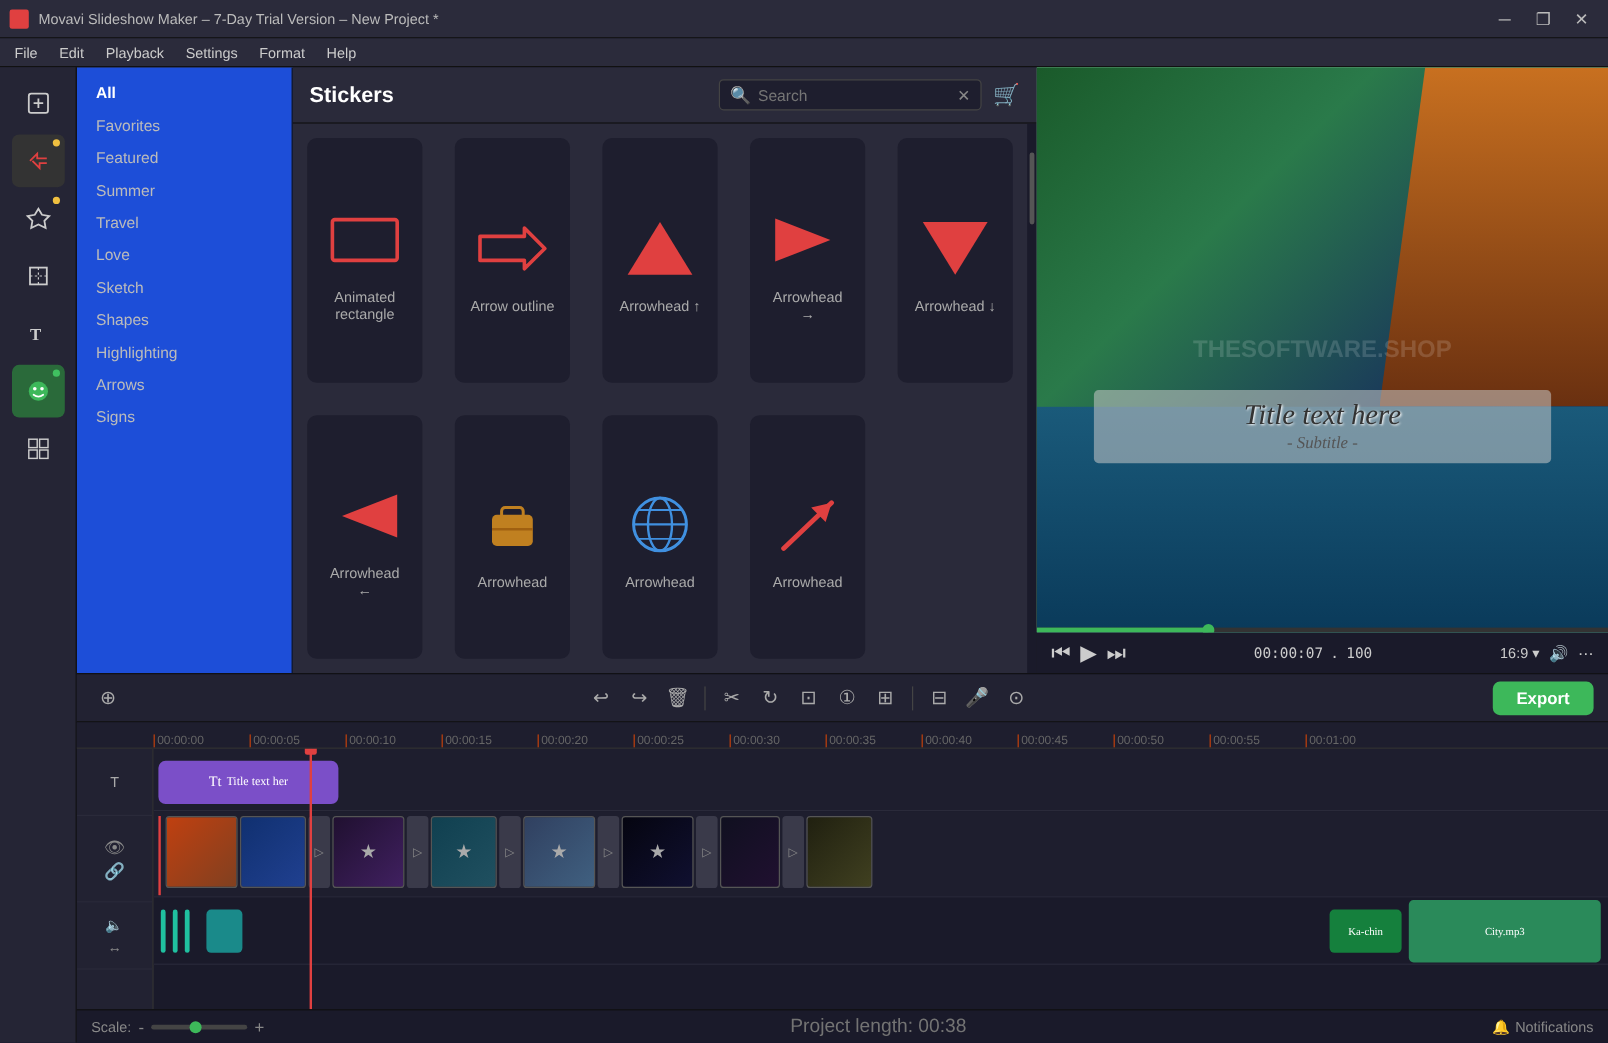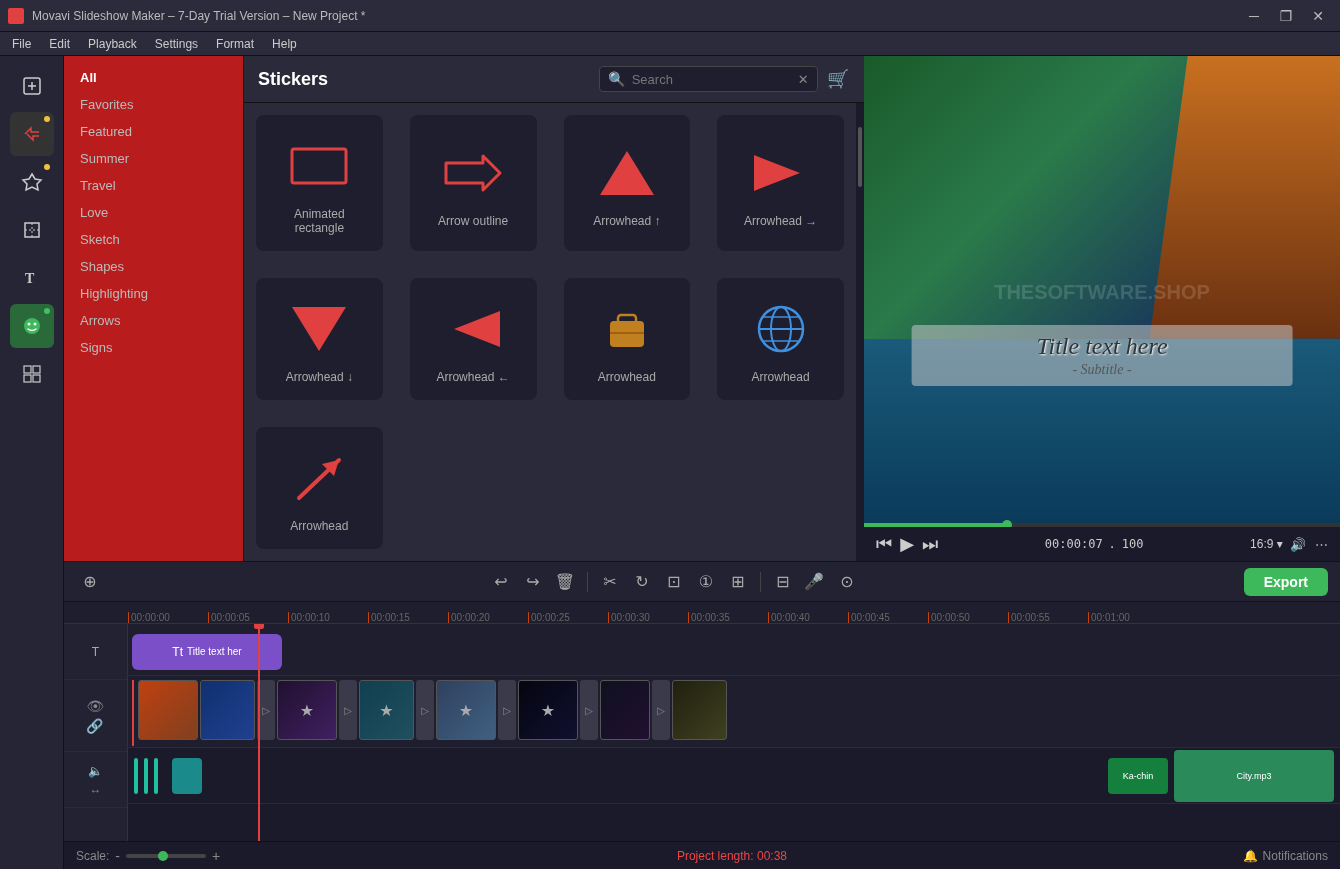--- a/index.html
+++ b/index.html
@@ -28,33 +28,33 @@
     .dot-green { background: #40c060; }
 
     
     #content { flex: 1; display: flex; flex-direction: column; }
 
     
     #upper { display: flex; flex: 1; overflow: hidden; }
 
     
     #sticker-panel { width: 800px; background: #2a2a3a; display: flex; overflow: hidden; }
-    #sticker-sidebar { width: 180px; background: #b91c1c; padding: 8px 0; border-right: 1px solid #111; }
+    #sticker-sidebar { width: 180px; background: #1d4ed8; padding: 8px 0; border-right: 1px solid #111; }
     .sticker-cat { padding: 6px 16px; font-size: 13px; color: #bbb; cursor: pointer; border-radius: 0; }
     .sticker-cat.active { color: #fff; font-weight: bold; }
 
     #sticker-main { flex: 1; display: flex; flex-direction: column; }
     #sticker-header { display: flex; align-items: center; justify-content: space-between; padding: 10px 14px; border-bottom: 1px solid #111; }
     #sticker-header h2 { font-size: 18px; color: #fff; font-weight: 700; }
     .sticker-search { display: flex; align-items: center; background: #1e1e2e; border: 1px solid #444; border-radius: 4px; padding: 4px 8px; gap: 6px; }
     .sticker-search input { background: transparent; border: none; outline: none; color: #ccc; font-size: 13px; width: 160px; }
     .sticker-search-icon { color: #888; font-size: 14px; }
     .cart-icon { color: #888; font-size: 18px; cursor: pointer; }
 
-    #sticker-grid { display: grid; grid-template-columns: repeat(4, 1fr); gap: 27px; padding: 12px; overflow-y: auto; flex: 1; }
+    #sticker-grid { display: grid; grid-template-columns: repeat(5, 1fr); gap: 27px; padding: 12px; overflow-y: auto; flex: 1; }
     .sticker-item { background: #1e1e2e; border-radius: 8px; display: flex; flex-direction: column; align-items: center; justify-content: center; padding: 12px; cursor: pointer; min-height: 110px; }
     .sticker-icon { width: 70px; height: 70px; display: flex; align-items: center; justify-content: center; font-size: 42px; }
     .sticker-label { font-size: 12px; color: #aaa; margin-top: 6px; text-align: center; }
 
     
     .scroll-bar-area { width: 8px; background: #1a1a2a; display: flex; flex-direction: column; align-items: center; padding: 4px 0; }
     .scroll-thumb { width: 4px; height: 60px; background: #555; border-radius: 2px; margin-top: 20px; }
 
     
     #preview { flex: 1; background: #111; display: flex; flex-direction: column; }
@@ -99,21 +99,21 @@
     
     .tl-cursor { position: absolute; top: 0; bottom: 0; width: 2px; background: #e04040; z-index: 10; left: 130px; }
     .tl-cursor-head { width: 10px; height: 10px; background: #e04040; position: absolute; top: -5px; left: -4px; border-radius: 2px; }
 
     
     #status-bar { height: 28px; background: #1a1a2a; border-top: 1px solid #111; display: flex; align-items: center; justify-content: space-between; padding: 0 12px; }
     .scale-ctrl { display: flex; align-items: center; gap: 6px; font-size: 12px; color: #888; }
     .scale-btn { background: none; border: none; color: #888; font-size: 14px; cursor: pointer; }
     .scale-slider { width: 80px; height: 4px; background: #444; border-radius: 2px; position: relative; }
     .scale-slider-thumb { width: 10px; height: 10px; background: #3db85a; border-radius: 50%; position: absolute; top: -3px; left: 40%; }
-    .project-length { color: #ef4444; font-size: 12px; }
+    .project-length { color: #737373; font-size: 16px; }
     .notifications { display: flex; align-items: center; gap: 4px; color: #888; font-size: 12px; cursor: pointer; }
 
     
     .preview-bg { width: 100%; height: 100%; position: relative; background: linear-gradient(135deg, #1a5a2a 0%, #2a7a4a 30%, #1a3a5a 60%, #2a4a6a 100%); }
     .preview-trees { position: absolute; top: 0; right: 0; width: 40%; height: 60%; background: linear-gradient(180deg, #c87020 0%, #6a3010 100%); clip-path: polygon(20% 0, 100% 0, 100% 100%, 0 100%); }
     .preview-water { position: absolute; bottom: 0; left: 0; right: 0; height: 40%; background: linear-gradient(180deg, #1a5a7a 0%, #0a3a5a 100%); }
     .preview-banner { position: absolute; bottom: 30%; left: 50%; transform: translateX(-50%); width: 80%; background: rgba(200,200,200,0.55); padding: 8px 16px; text-align: center; border-radius: 4px; }
 
     
     .thumb { width: 60px; height: 44px; border-radius: 3px; overflow: hidden; display: flex; align-items: center; justify-content: center; font-size: 8px; color: #fff; }
@@ -427,21 +427,21 @@
             </span>
           </div>
           <div class="track-label" style="height:56px;">
             <span style="display:flex;flex-direction:column;gap:4px;align-items:center;">
               <span style="font-size:12px;">🔈</span>
               <span style="font-size:12px;">↔</span>
             </span>
           </div>
         </div>
 
-        <div class="tracks-area" style="position:relative;">
+        <div class="tracks-area" style="position:relative;font-family:Liberation Serif, serif;">
 
           <div class="tl-cursor">
             <div class="tl-cursor-head"></div>
           </div>
 
           <div class="track" style="height:52px;background:#1e1e2e;">
             <div class="clip clip-text" style="width:150px;height:36px;background:#7b4fc8;border-radius:6px;display:flex;align-items:center;padding:0 8px;gap:4px;margin-top:4px;">
               <span style="font-size:12px;">Tt</span>
               <span style="font-size:10px;overflow:hidden;white-space:nowrap;">Title text her</span>
             </div>

